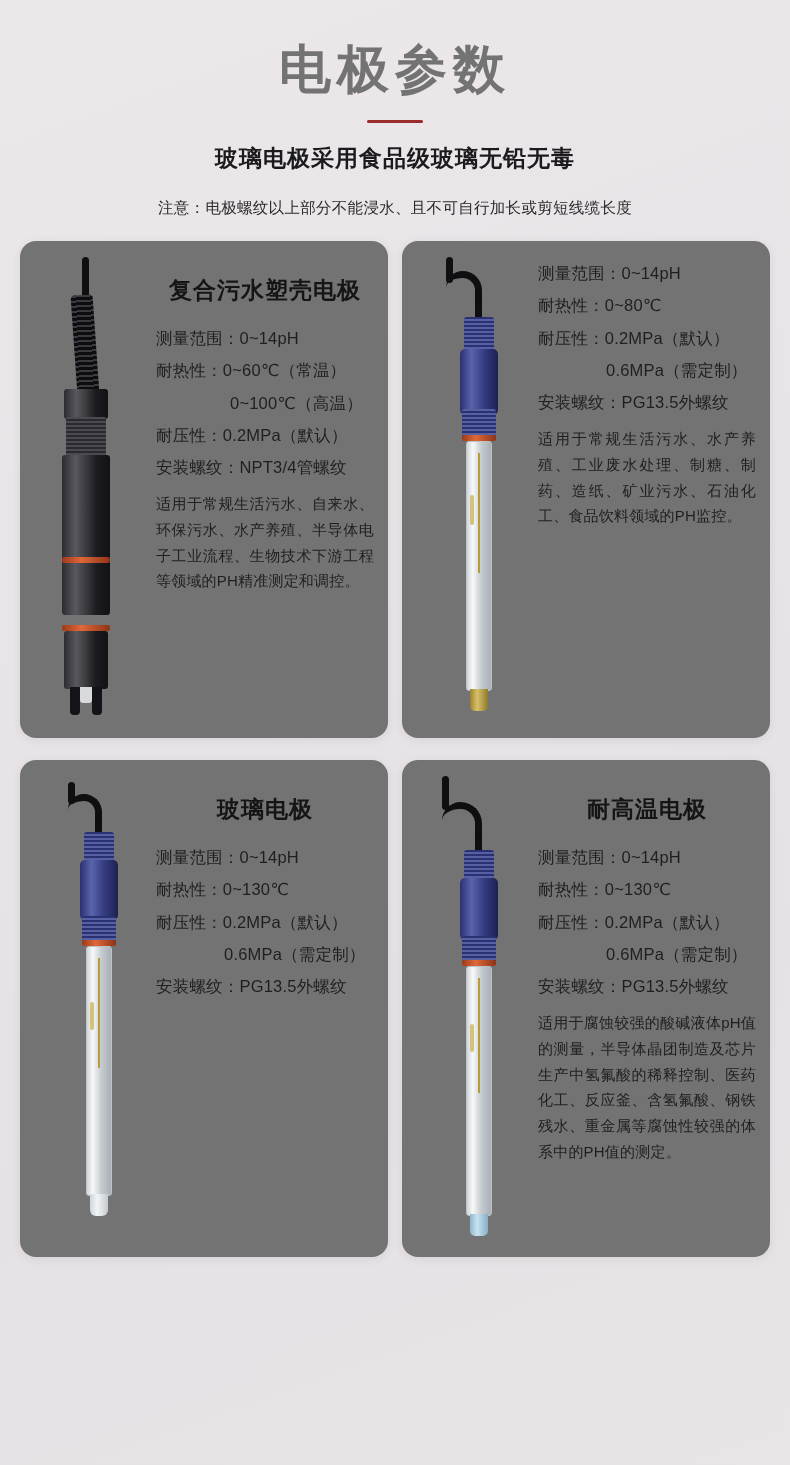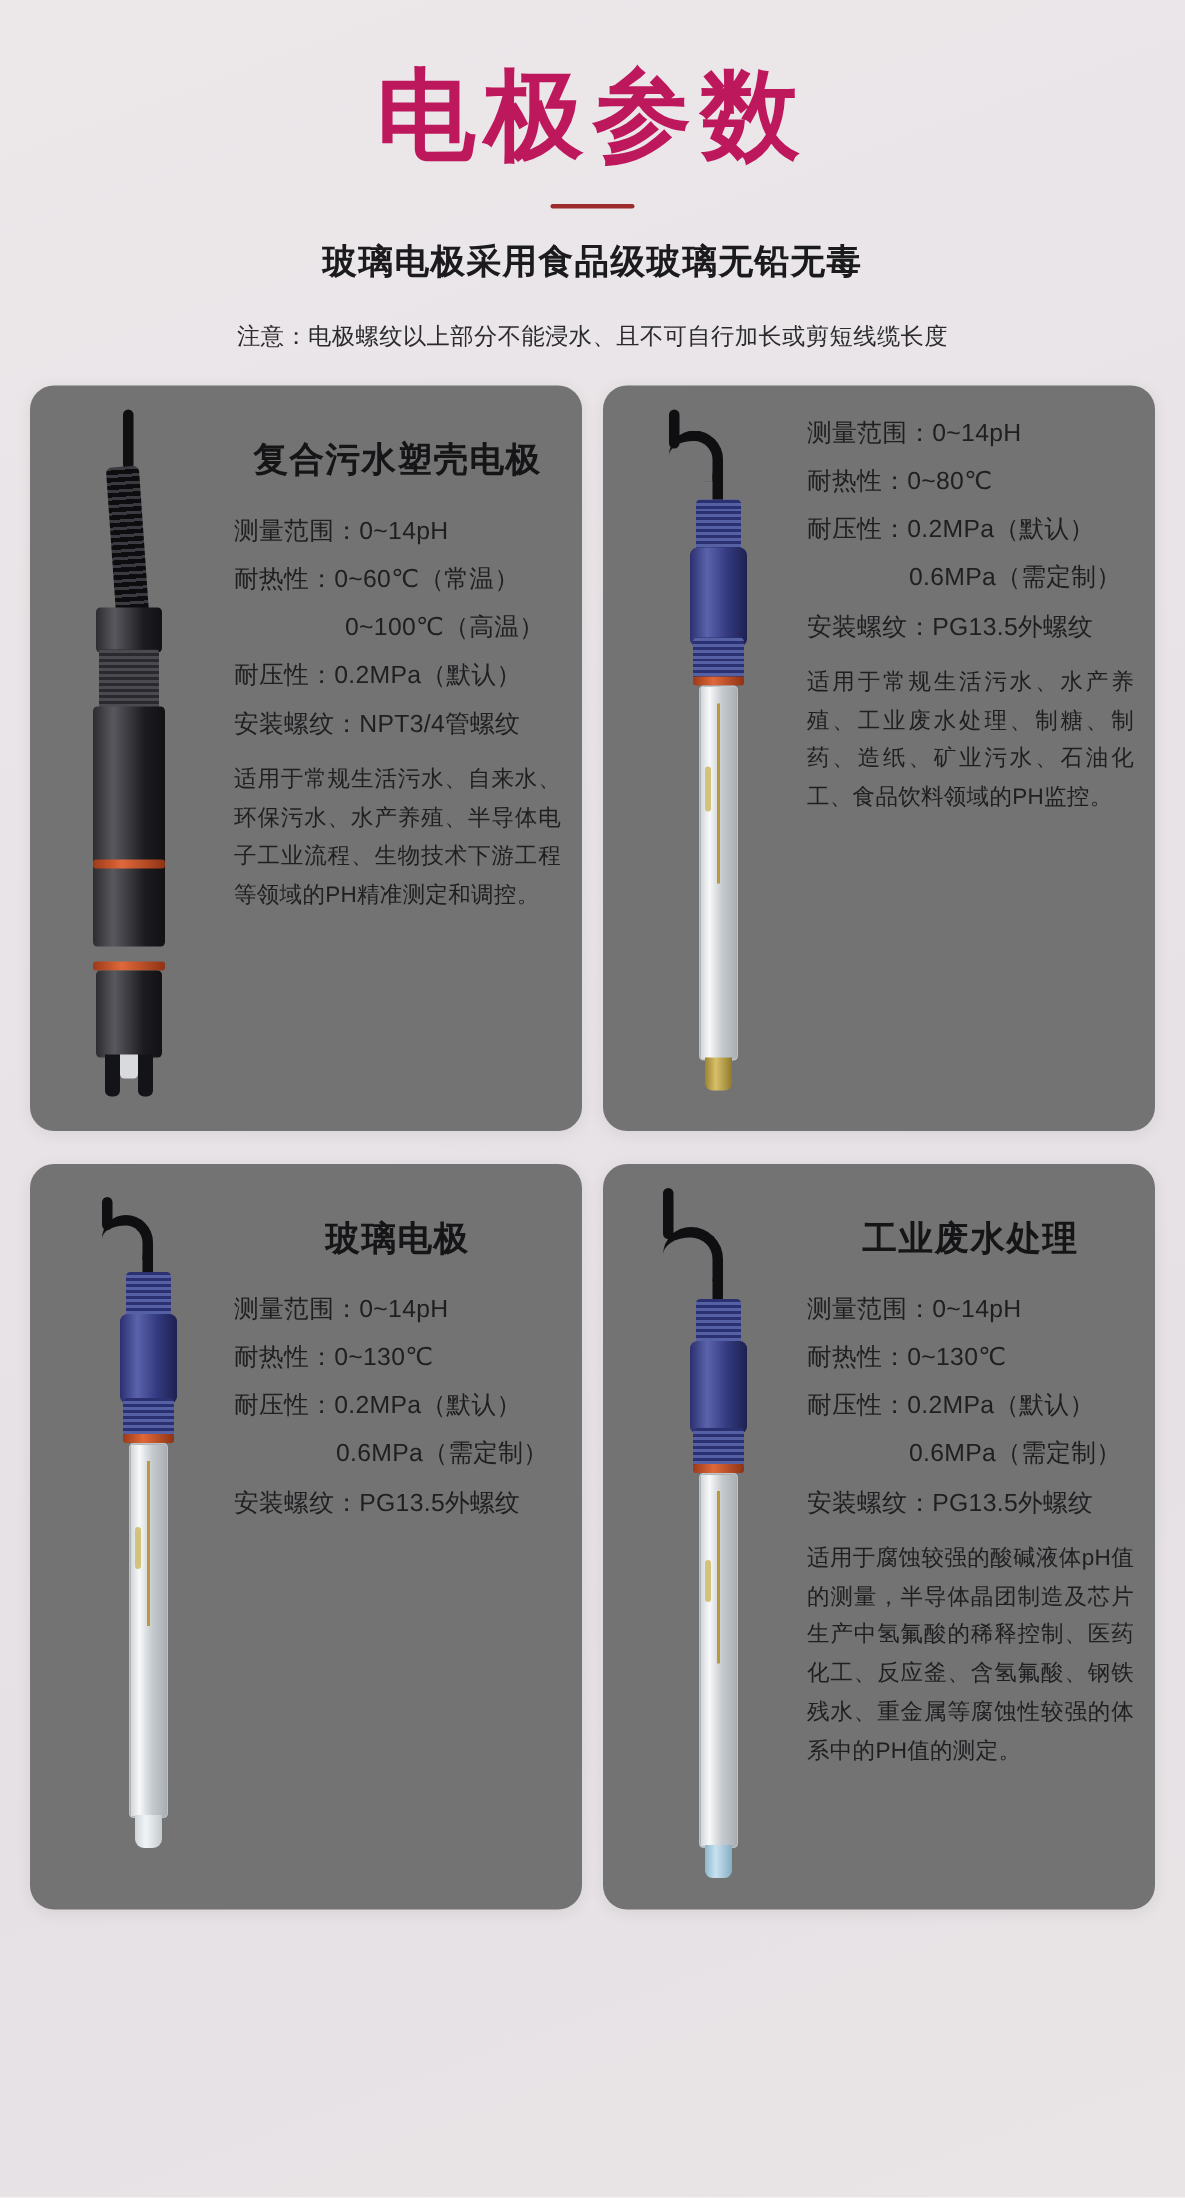--- a/index.html
+++ b/index.html
@@ -22,25 +22,25 @@
     height: 1465px;
     position: relative;
   }
 
   
   .header {
     padding-top: 40px;
     text-align: center;
   }
   .main-title {
-    font-size: 66px;
+    font-size: 52px;
     line-height: 1.12;
     font-weight: bold;
     letter-spacing: 6px;
-    color: #be185d;
+    color: #737373;
     margin: 0;
     font-family: "Liberation Sans", "DejaVu Sans", sans-serif;
   }
   .title-rule {
     width: 56px;
     height: 3px;
     background: #9c2c2c;
     margin: 22px auto 20px auto;
     border-radius: 2px;
   }
@@ -308,21 +308,21 @@
           <div class="part blue-cap" style="left:44px; top:102px; width:38px; height:62px; border-radius:5px;"></div>
           <div class="part thread-blue" style="left:46px; top:160px; width:34px; height:26px;"></div>
           <div class="part ring-orange" style="left:46px; top:184px; width:34px; height:6px;"></div>
           <div class="part glass-tube" style="left:50px; top:190px; width:26px; height:250px;"></div>
           <div class="inner-wire" style="position:absolute; left:62px; top:202px; height:115px;"></div>
           <div class="part" style="left:54px; top:248px; width:4px; height:28px; background:#d3c37a; border-radius:2px;"></div>
           <div class="part tip-blue" style="left:54px; top:438px; width:18px; height:22px;"></div>
         </div>
       </div>
       <div class="card-body">
-        <div class="card-title">工业废水处理</div>
+        <div class="card-title">耐高温电极</div>
         <div class="spec-line">测量范围：0~14pH</div>
         <div class="spec-line">耐热性：0~130℃</div>
         <div class="spec-line">耐压性：0.2MPa（默认）</div>
         <div class="spec-line indent-2">0.6MPa（需定制）</div>
         <div class="spec-line">安装螺纹：PG13.5外螺纹</div>
         <div class="desc">适用于腐蚀较强的酸碱液体pH值的测量，半导体晶团制造及芯片生产中氢氟酸的稀释控制、医药化工、反应釜、含氢氟酸、钢铁残水、重金属等腐蚀性较强的体系中的PH值的测定。</div>
       </div>
     </div>
 
   </div>

